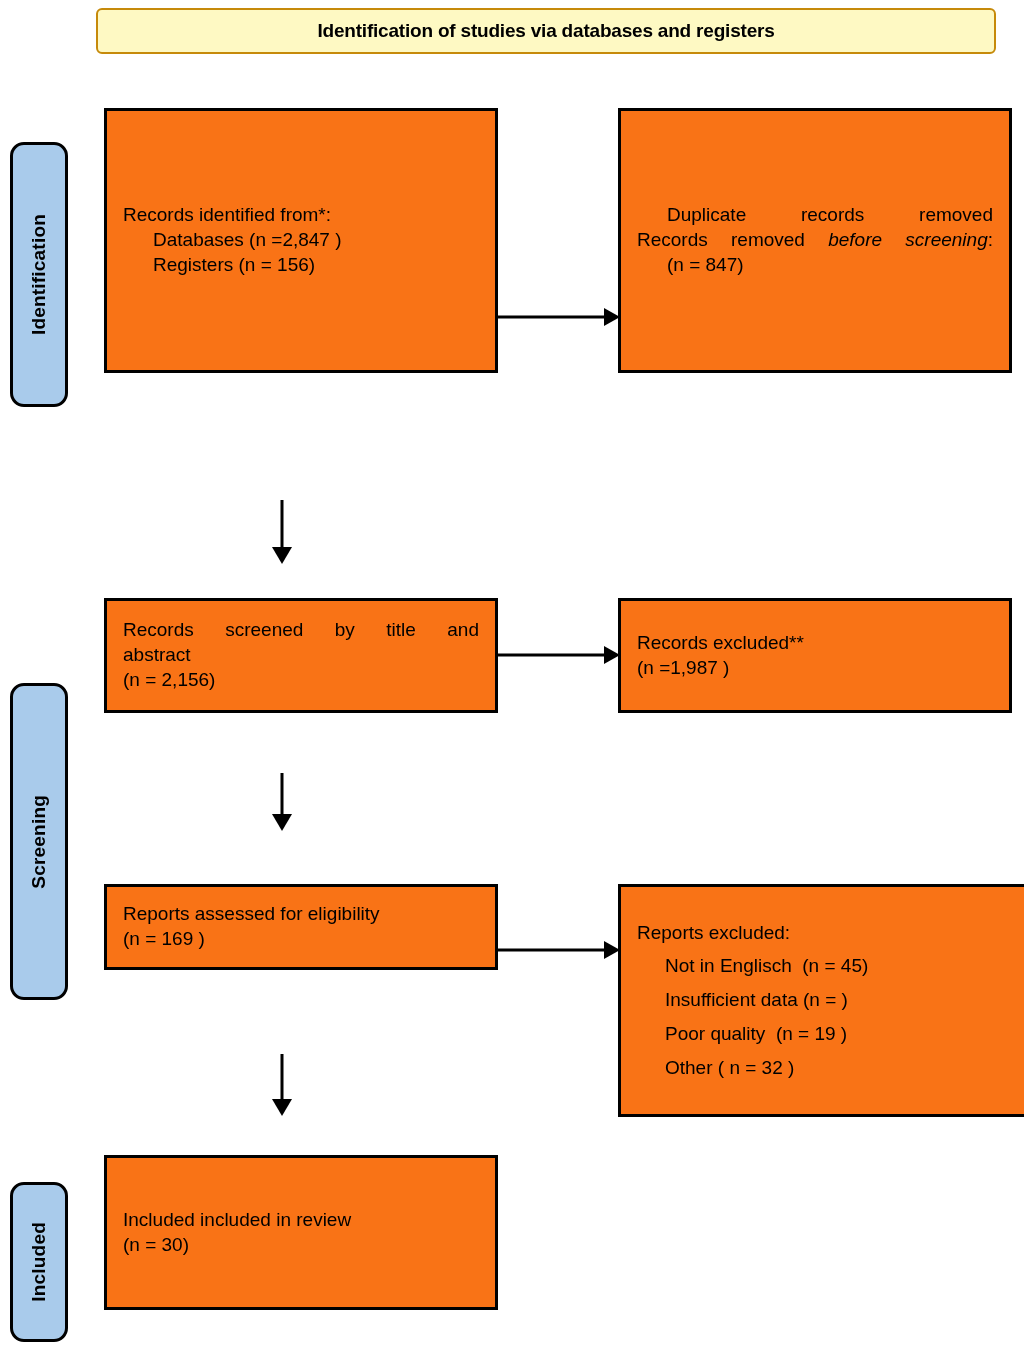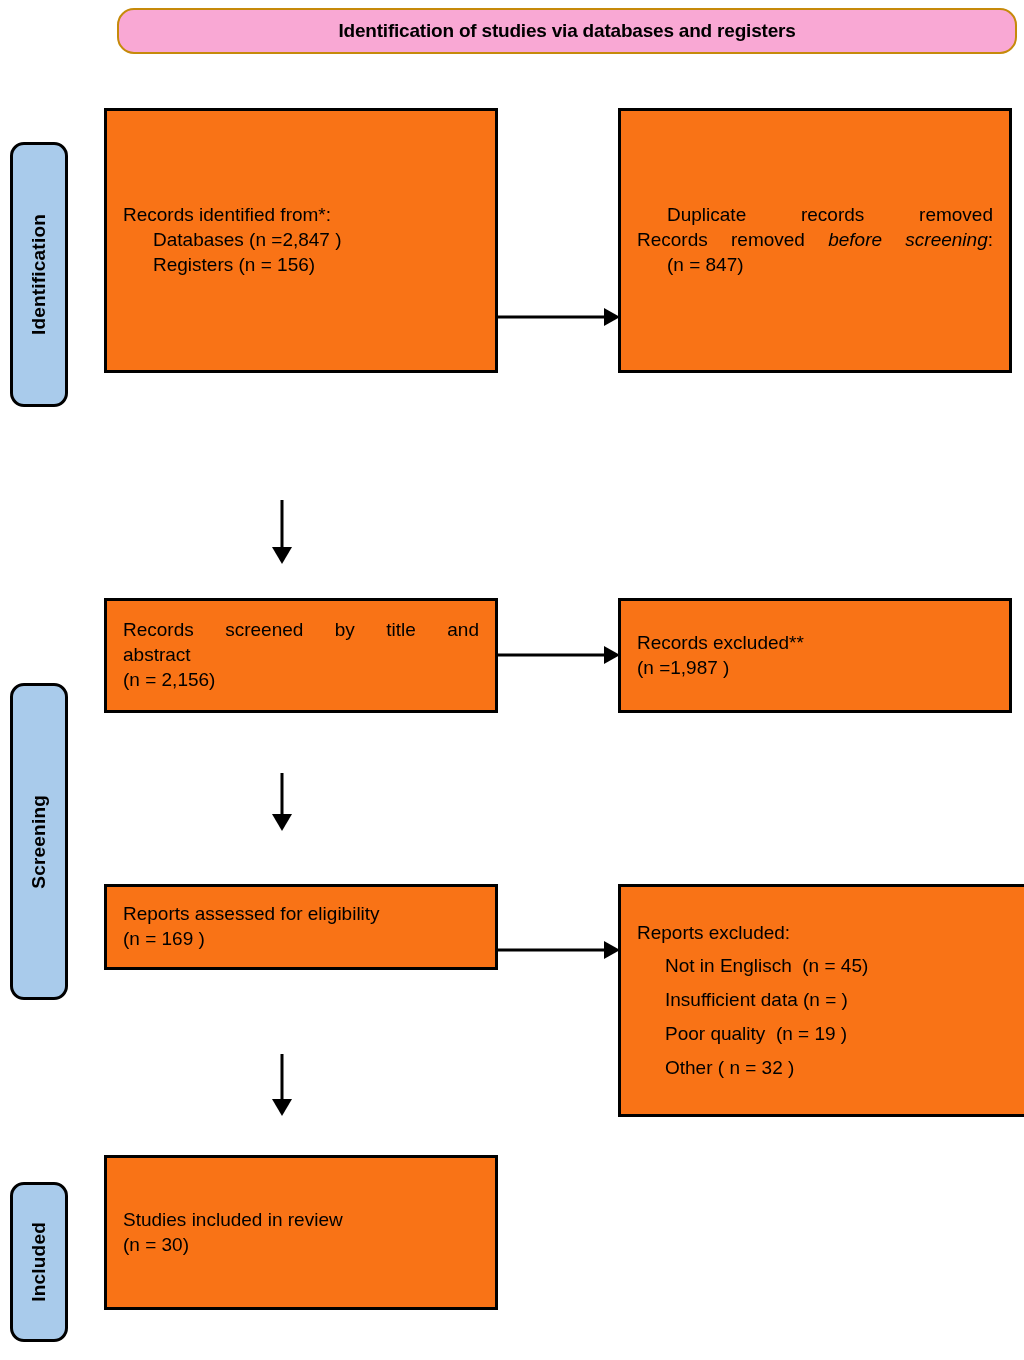--- a/index.html
+++ b/index.html
@@ -12,27 +12,27 @@
     height: 1360px;
     position: relative;
     font-family: "Liberation Sans", sans-serif;
     color: #000000;
     overflow: hidden;
   }
 
   
   .banner {
     position: absolute;
-    left: 117px;
+    left: 96px;
     top: 8px;
     width: 900px;
     height: 46px;
-    background: #f9a8d4;
+    background: #fef9c3;
     border: 2px solid #C68A0A;
-    border-radius: 17px;
+    border-radius: 6px;
     display: flex;
     align-items: center;
     justify-content: center;
     box-sizing: border-box;
   }
   .banner-text {
     font-size: 19px;
     font-weight: bold;
     letter-spacing: -0.2px;
     color: #000000;
@@ -216,21 +216,21 @@
     <div class="line">Reports excluded:</div>
     <div class="line indent-sm">Not in Englisch  (n = 45)</div>
     <div class="line indent-sm">Insufficient data (n = )</div>
     <div class="line indent-sm">Poor quality  (n = 19 )</div>
     <div class="line indent-sm">Other ( n = 32 )</div>
   </div>
 </div>
 
 <div class="flowbox" id="box-included">
   <div class="inner">
-    <div class="line">Studies included in review</div>
+    <div class="line">Included included in review</div>
     <div class="line">(n = 30)</div>
   </div>
 </div>
 
 <div class="arrow arrow-h" id="arrow-ident-removed">
   <div class="shaft"></div>
   <div class="head"></div>
 </div>
 <div class="arrow arrow-h" id="arrow-screen-excl">
   <div class="shaft"></div>

